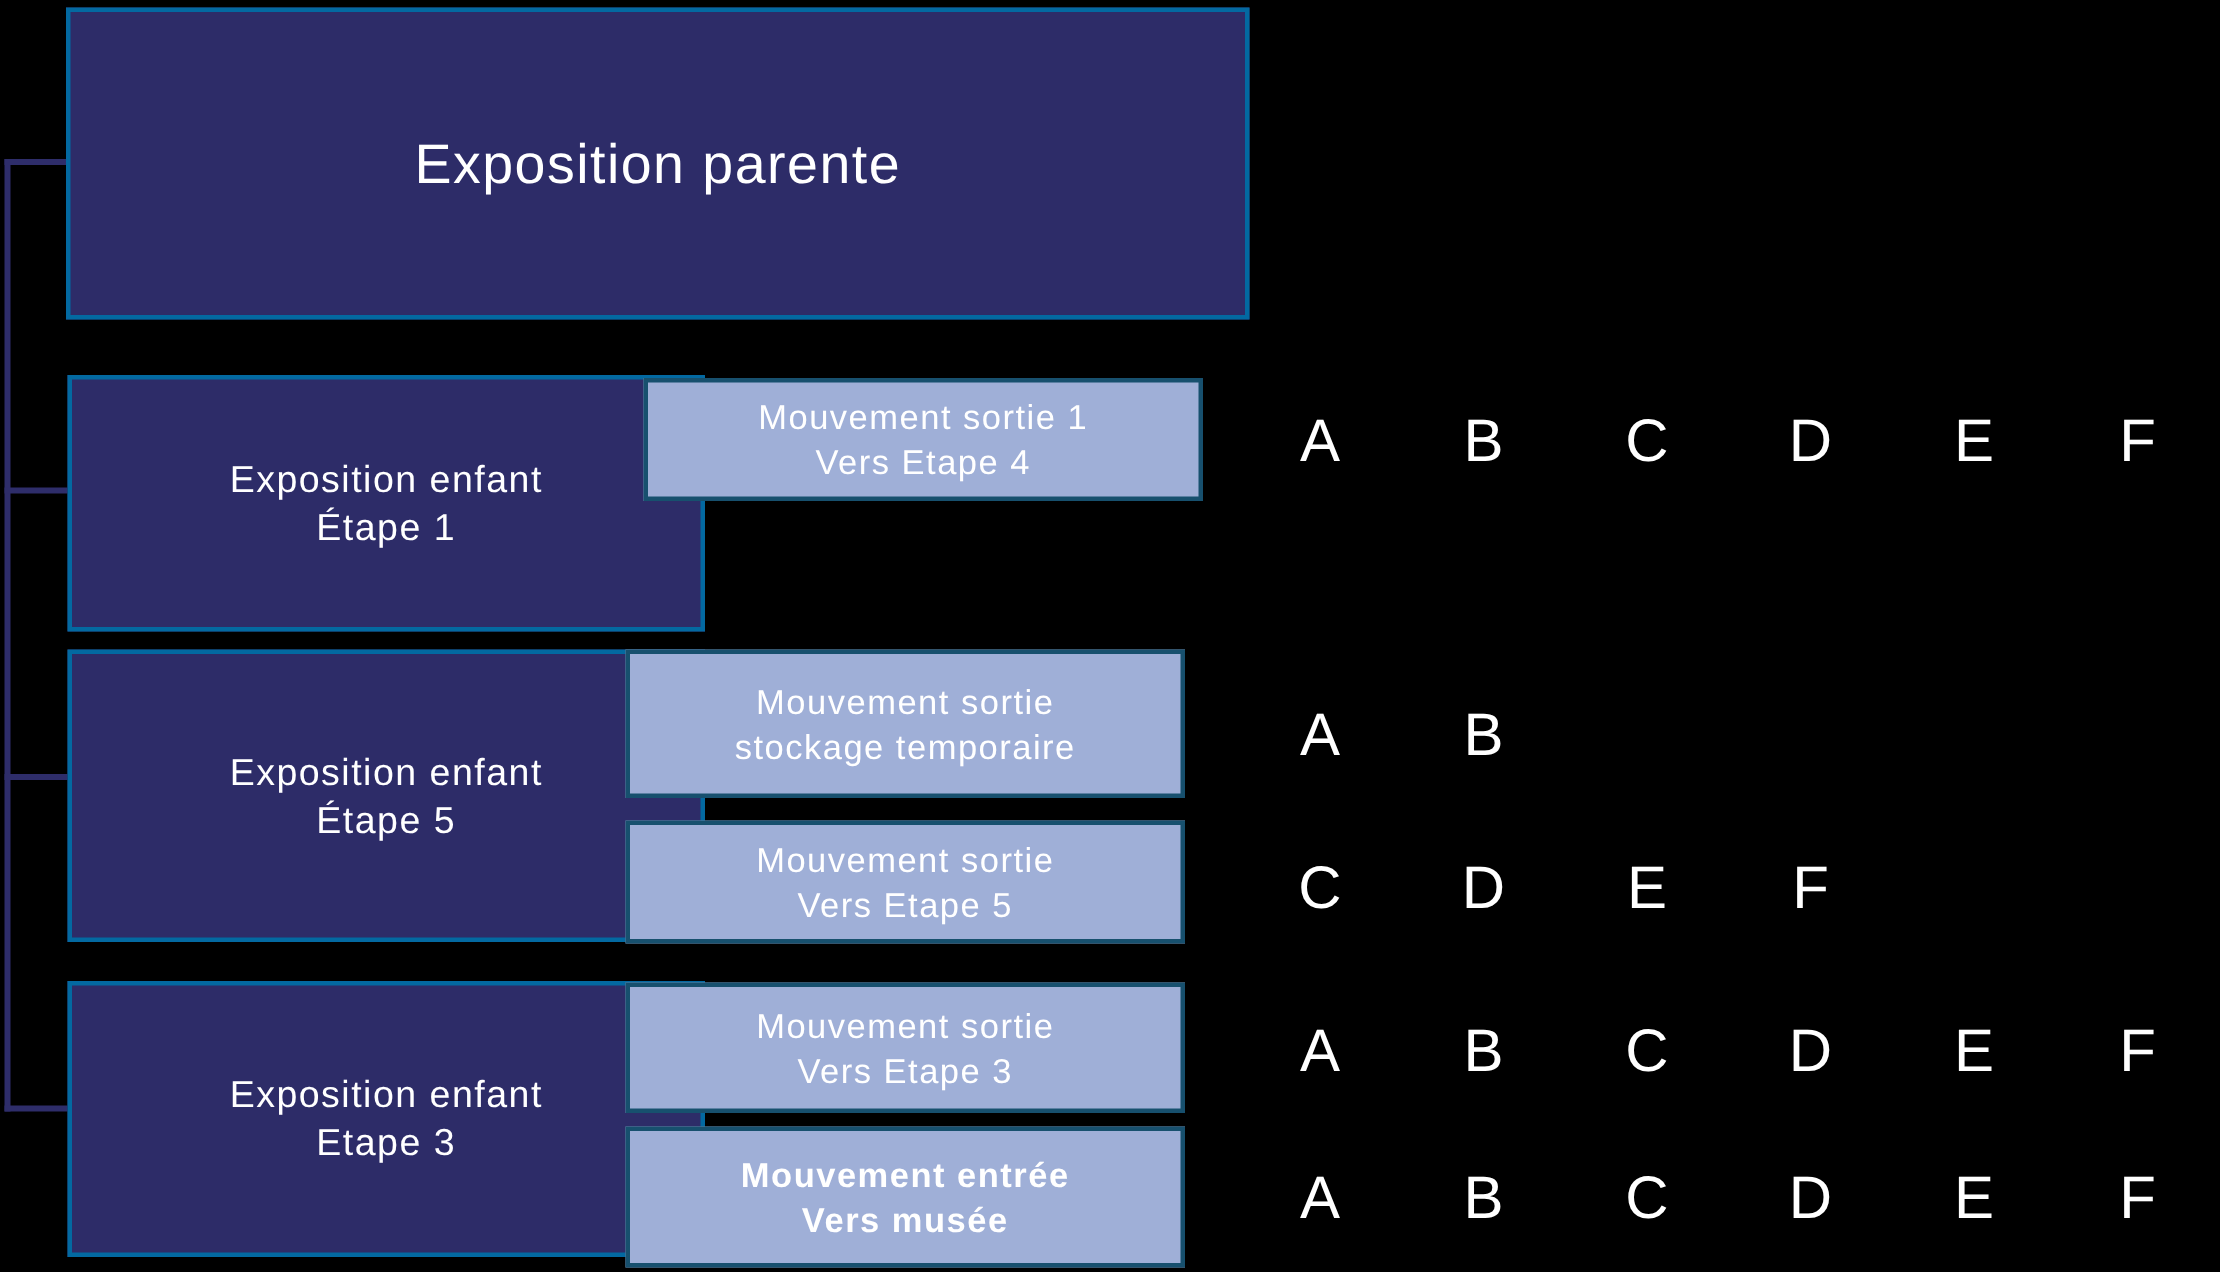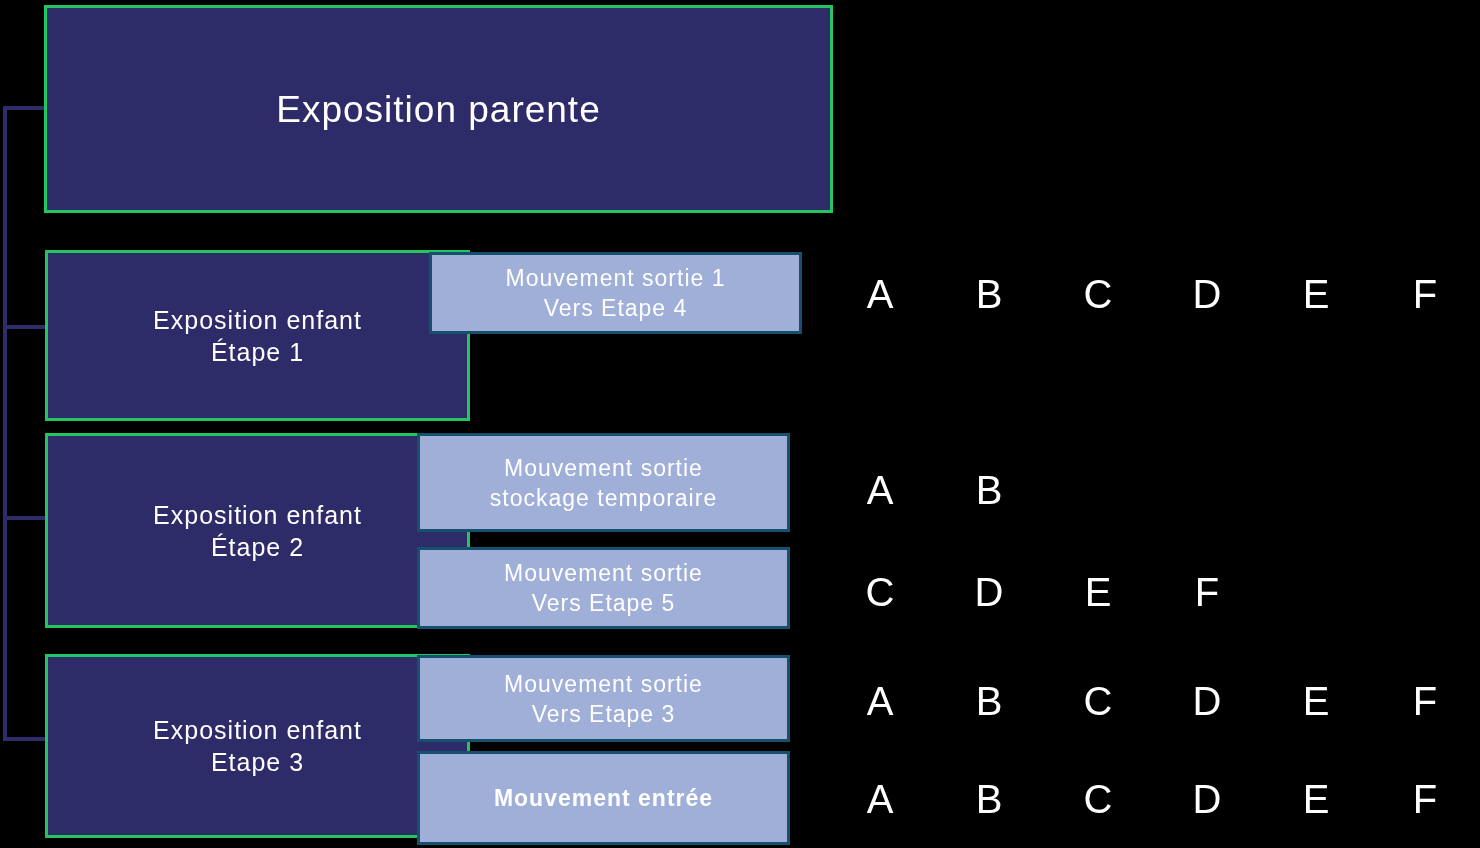--- a/index.html
+++ b/index.html
@@ -19,21 +19,21 @@
     position: absolute;
     box-sizing: border-box;
     display: flex;
     align-items: center;
     justify-content: center;
     text-align: center;
     color: #ffffff;
   }
   .box-dark {
     background: #2d2c68;
-    border: 3px solid #22c55e;
+    border: 3px solid #0369a1;
   }
   .box-light {
     background: #9fafd7;
     border: 3px solid #17506e;
   }
   .parent-box {
     left: 44px; top: 5px; width: 789px; height: 208px;
     font-size: 37px;
     line-height: 45px;
     letter-spacing: 1px;
@@ -103,21 +103,21 @@
 
   <div class="box box-dark child-box child-1">
     <div>
       <span class="line1">Exposition enfant</span>
       <span class="line2">Étape 1</span>
     </div>
   </div>
   <div class="box box-dark child-box child-2">
     <div>
       <span class="line1">Exposition enfant</span>
-      <span class="line2">Étape 2</span>
+      <span class="line2">Étape 5</span>
     </div>
   </div>
   <div class="box box-dark child-box child-3">
     <div>
       <span class="line1">Exposition enfant</span>
       <span class="line2">Etape 3</span>
     </div>
   </div>
 
   <div class="box box-light mov-box mov-1">
@@ -140,20 +140,21 @@
   </div>
   <div class="box box-light mov-box mov-4">
     <div>
       <span class="line1">Mouvement sortie</span>
       <span class="line2">Vers Etape 3</span>
     </div>
   </div>
   <div class="box box-light mov-box mov-5">
     <div>
       <span class="line1">Mouvement entrée</span>
+      <span class="line2">Vers musée</span>
     </div>
   </div>
 
   <div class="letter r1 c1">A</div>
   <div class="letter r1 c2">B</div>
   <div class="letter r1 c3">C</div>
   <div class="letter r1 c4">D</div>
   <div class="letter r1 c5">E</div>
   <div class="letter r1 c6">F</div>
 

